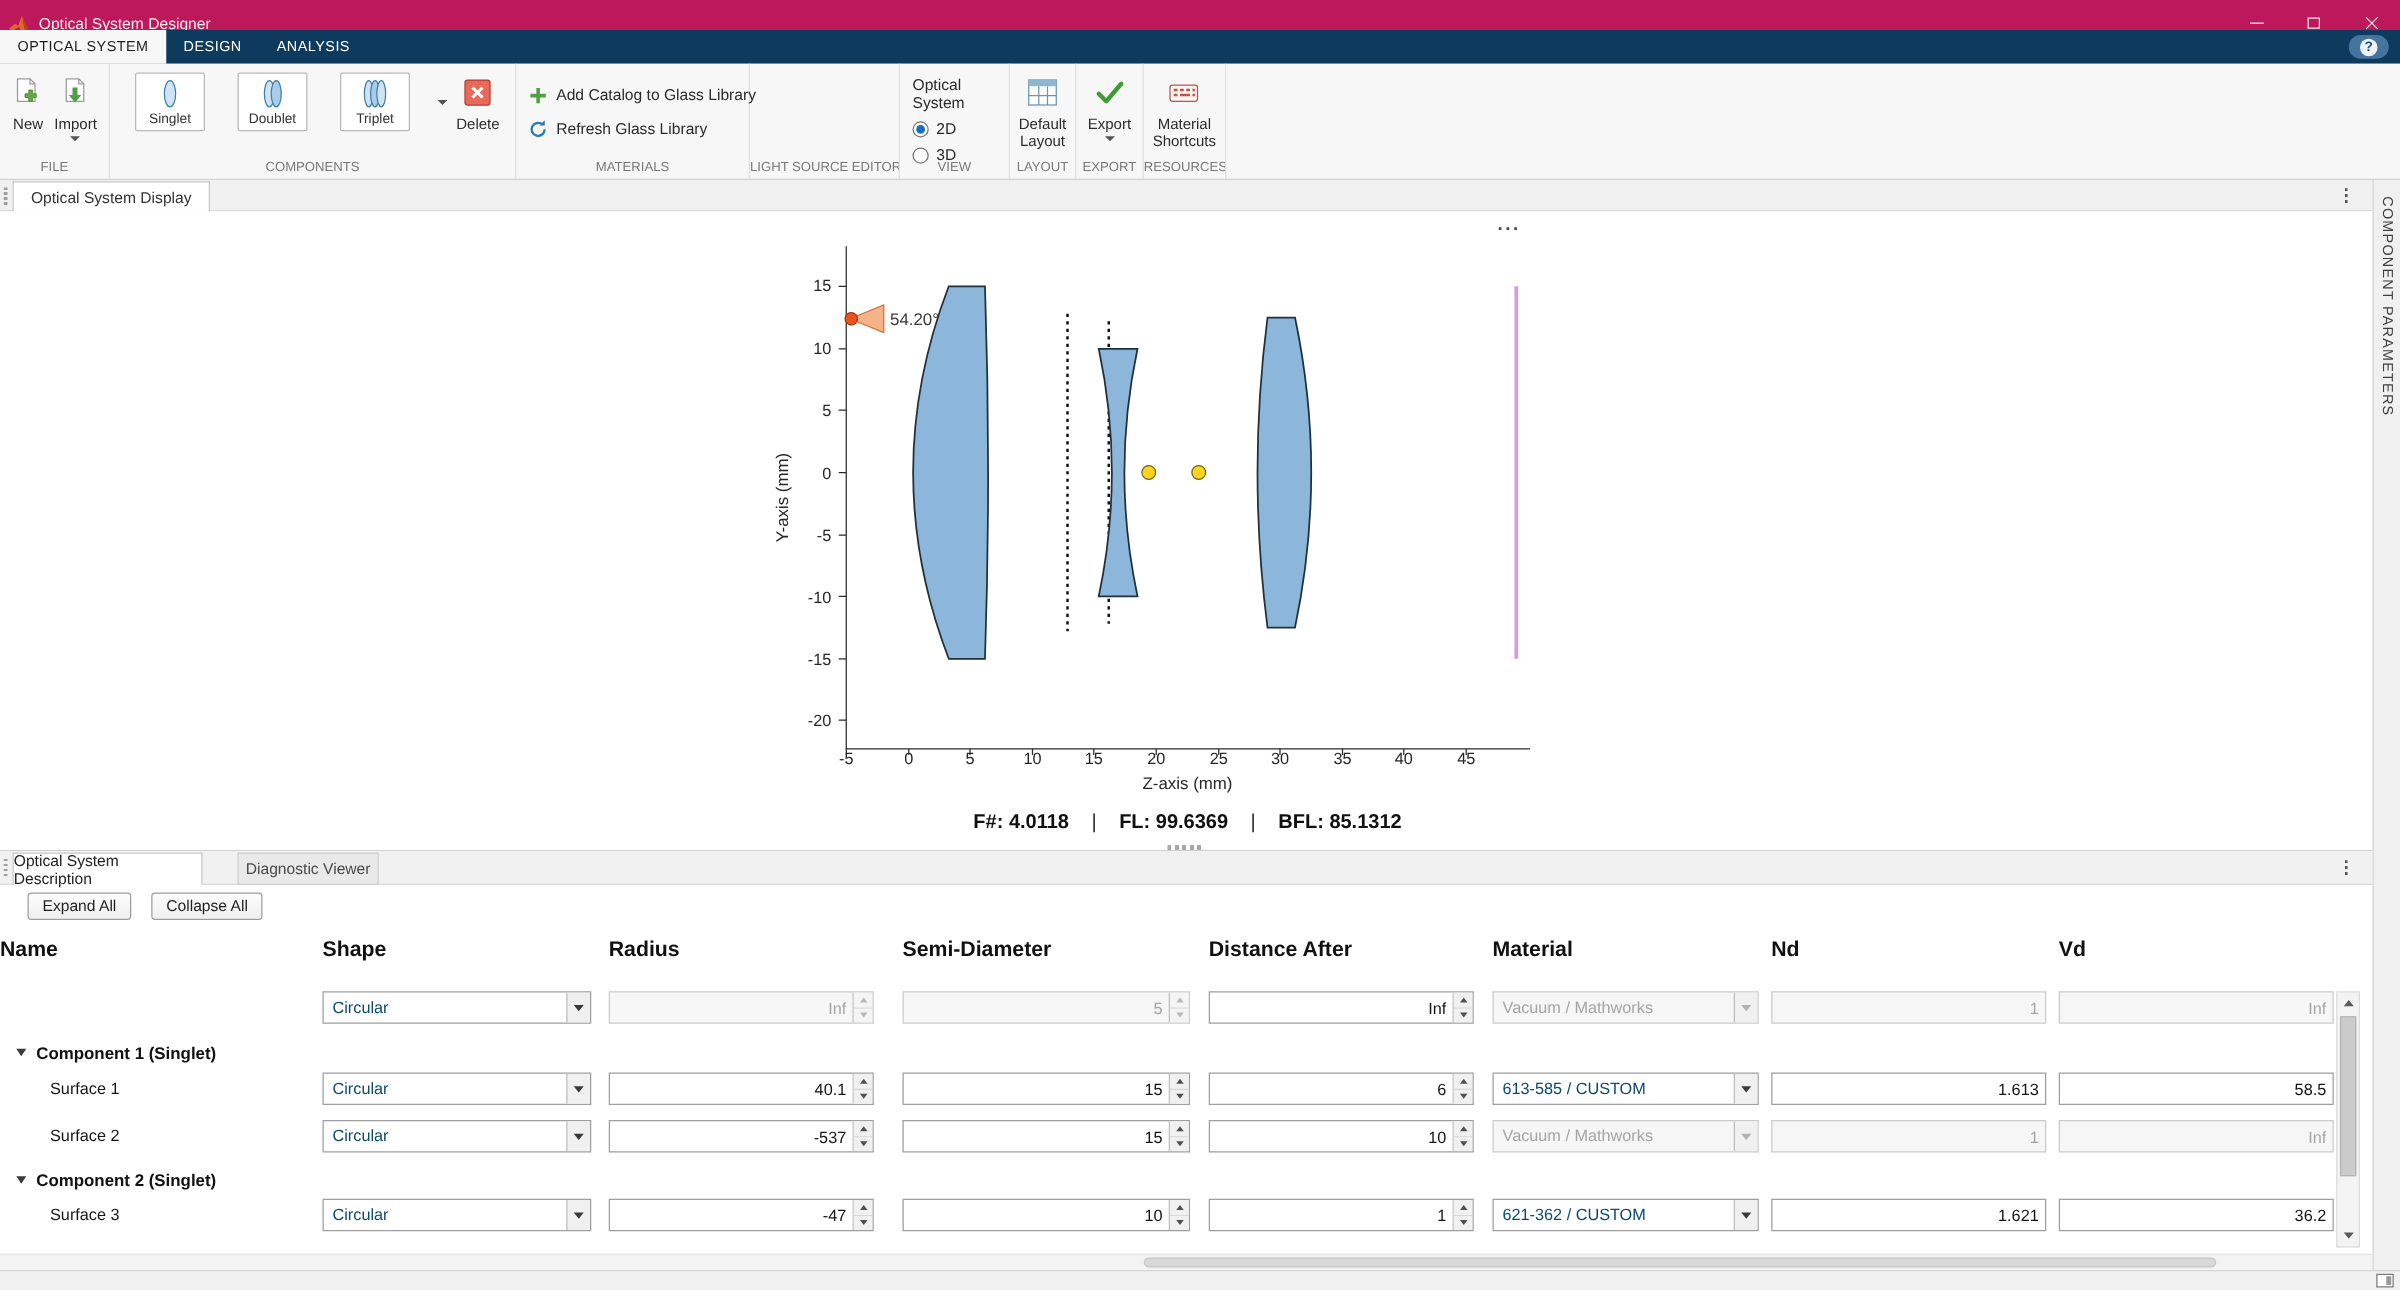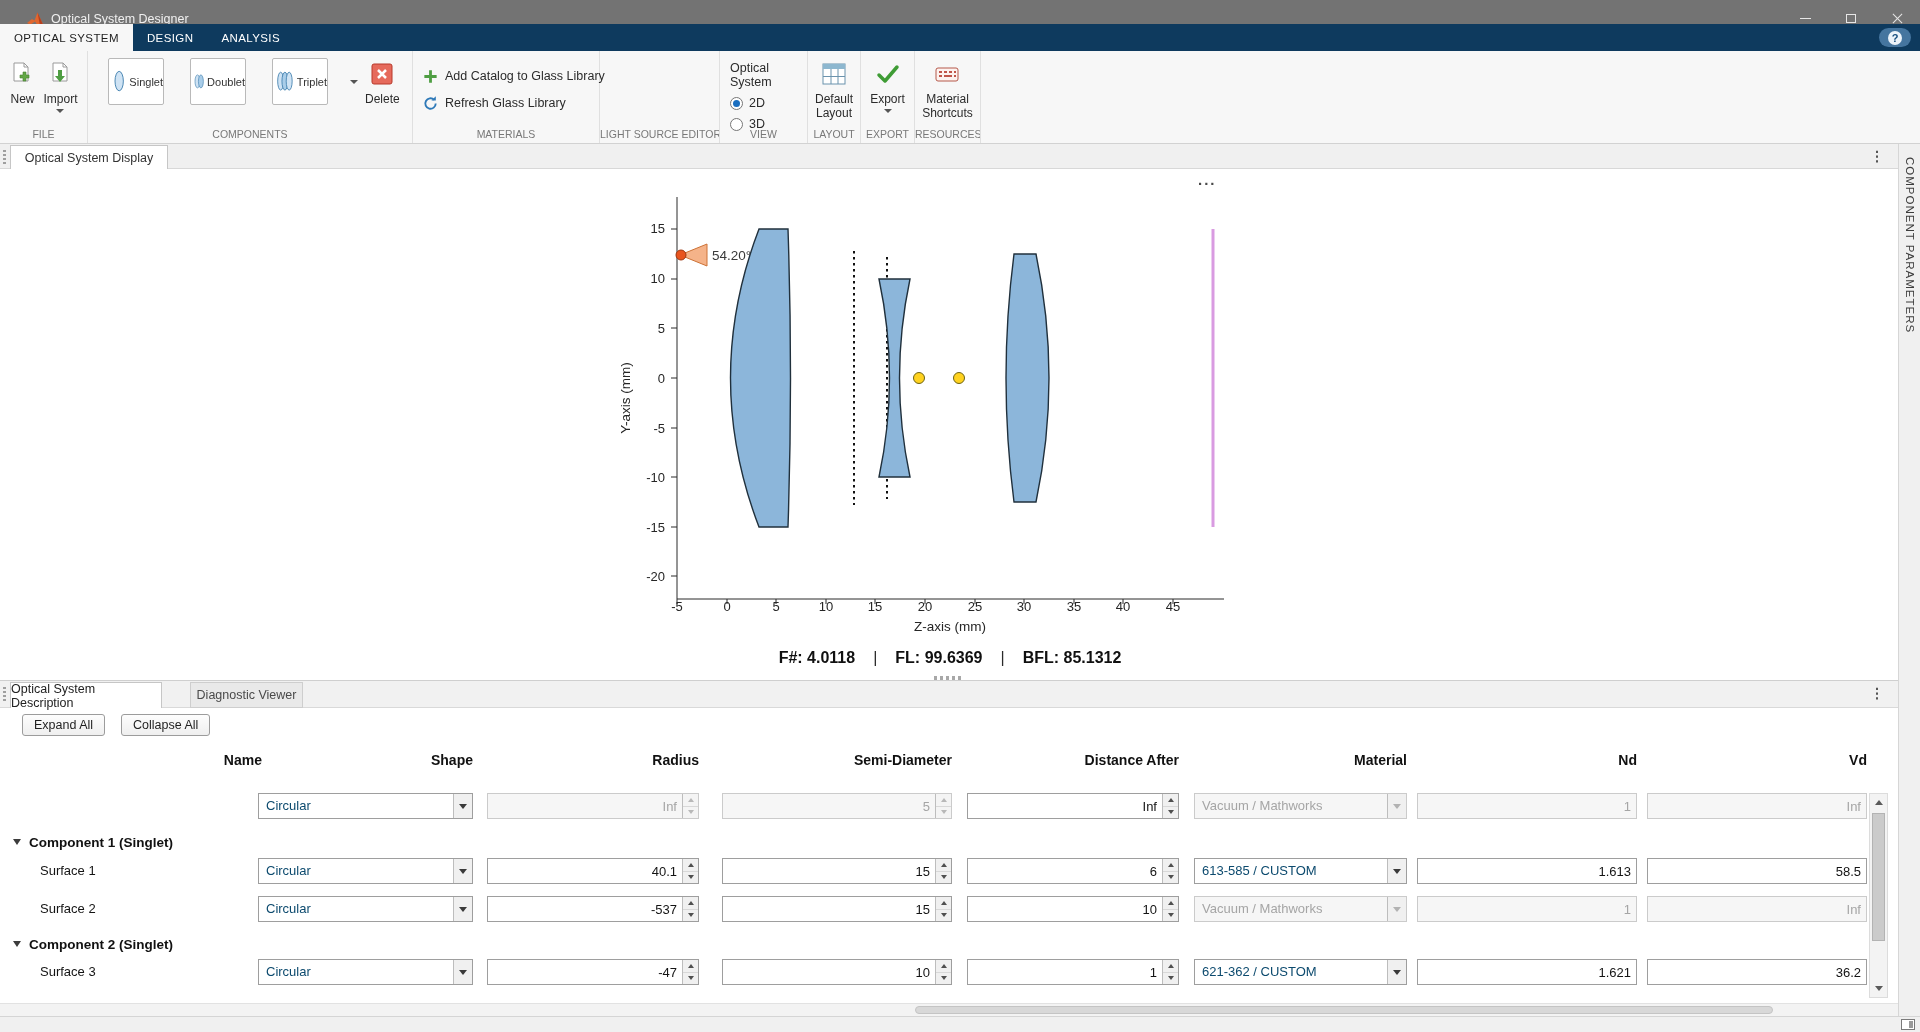--- a/index.html
+++ b/index.html
@@ -1,21 +1,21 @@
 <!DOCTYPE html>
 <html><head>
 <meta charset="utf-8">
 <style>
   * { margin:0; padding:0; box-sizing:border-box; }
   html,body { width:1920px; height:1032px; overflow:hidden; }
   body { font-family:"Liberation Sans",sans-serif; background:#fff; }
   #app { position:relative; width:1920px; height:1032px; background:#fff; overflow:hidden; }
 
   
-  .titlebar { position:absolute; left:0; top:0; width:1920px; height:37px; background:#737373; display:flex; align-items:center;padding-left:20px; }
+  .titlebar { position:absolute; left:0; top:0; width:1920px; height:37px; background:#be185d; display:flex; align-items:center; }
   .tb-logo { margin-left:7px; }
   .tb-title { margin-left:8px; font-size:12.5px; color:#f0f0f0; }
   .tb-btns { margin-left:auto; display:flex; height:100%; }
   .tb-btn { width:46px; display:flex; align-items:center; justify-content:center; }
   .g-min { width:11px; height:1px; background:#e6e6e6; }
   .g-max { width:10px; height:9px; border:1px solid #e6e6e6; }
   .g-close { position:relative; width:13px; height:13px; }
   .g-close::before,.g-close::after { content:""; position:absolute; left:0; top:6px; width:13px; height:1px; background:#e6e6e6; }
   .g-close::before { transform:rotate(45deg); }
   .g-close::after { transform:rotate(-45deg); }
@@ -30,21 +30,21 @@
   
   .ribbon { position:absolute; left:0; top:51px; width:1920px; height:93px; background:#f7f7f7; border-bottom:1px solid #d2d2d2; display:flex; }
   .rsec { position:relative; height:100%; border-right:1px solid #e0e0e0; flex:none; }
   .rsec.fill { flex:1; border-right:none; }
   .rsec-label { position:absolute; bottom:3px; left:0; width:100%; text-align:center; font-size:10.5px; color:#787878; white-space:nowrap; overflow:hidden; }
   .sec-body { display:flex; padding-top:7px; height:76px; align-items:flex-start; }
   .rbtn { display:flex; flex-direction:column; align-items:center; }
   .rbtn .ic { height:32px; display:flex; align-items:center; justify-content:center; }
   .rbtn .lb { font-size:12px; color:#2b2b2b; margin-top:2px; line-height:14px; text-align:center; white-space:nowrap; }
   .caret-down { width:0; height:0; border-left:4px solid transparent; border-right:4px solid transparent; border-top:4px solid #555; margin-top:3px; }
-  .gallery-box { width:56px; height:47px; background:#fff; border:1px solid #b9b9b9; border-radius:2px; display:flex; flex-direction:row; align-items:center; justify-content:center; }
+  .gallery-box { width:56px; height:47px; background:#fff; border:1px solid #b9b9b9; border-radius:2px; display:flex; flex-direction:column; align-items:center; justify-content:center; }
   .gl-label { font-size:11px; color:#333; margin-top:0px; }
   .gal-caret { width:16px; height:47px; display:flex; align-items:center; justify-content:center; }
   .flat-btn { display:flex; align-items:center; gap:6px; height:24px; font-size:12.5px; color:#2b2b2b; white-space:nowrap; }
   .view-title { font-size:12.5px; color:#2b2b2b; }
   .radio-row { display:flex; align-items:center; gap:6px; margin-top:7px; }
   .radio-row .txt { font-size:12.5px; color:#2b2b2b; }
   .radio { width:13px; height:13px; border-radius:50%; border:1px solid #767676; background:#fff; position:relative; }
   .radio.sel::after { content:""; position:absolute; left:2px; top:2px; width:7px; height:7px; border-radius:50%; background:#1a6ec0; }
 
   
@@ -63,21 +63,21 @@
   .split-grip { position:absolute; left: 934px; top:676px; width:30px; height:4px; background-image:repeating-linear-gradient(to right,#a8a8a8 0 3px,transparent 3px 6px); }
 
   
   .bottom-panel { position:absolute; left:0; top:681px; width:1898px; height:335px; background:#fff; }
   .bp-tabbar { position:absolute; left:0; top:0; width:100%; height:27px; background:#f1f1f1; border-bottom:1px solid #d9d9d9; }
   .ptab { position:absolute; top:1px; height:26px; display:flex; align-items:center; justify-content:center; font-size:12.5px; }
   .ptab.active { background:#fff; border:1px solid #c6c6c6; border-bottom:none; color:#222; }
   .ptab.inactive { background:#e9e9e9; border:1px solid #cecece; color:#4a4a4a; }
   .btn { position:absolute; height:22px; border:1px solid #9c9c9c; border-radius:3px; background:linear-gradient(#fdfdfd,#efefef); font-size:12.5px; color:#1f1f1f; display:flex; align-items:center; padding:0 11px; }
 
-  .hdr { position:absolute; top:70px; height:18px; line-height:18px; font-weight:bold; font-size:14px; color:#111; text-align:right;padding-left:46px; }
+  .hdr { position:absolute; top:70px; height:18px; line-height:18px; font-weight:bold; font-size:17px; color:#111; text-align:left; }
   .h-name { left:0; width:262px; }
   .c-shape { left:258px; width:215px; }
   .c-radius { left:487px; width:212px; }
   .c-semi { left:722px; width:230px; }
   .c-dist { left:967px; width:212px; }
   .c-mat { left:1194px; width:213px; }
   .c-nd { left:1417px; width:220px; }
   .c-vd { left:1647px; width:220px; }
 
   .trow { position:absolute; left:0; width:1898px; height:26px; }

